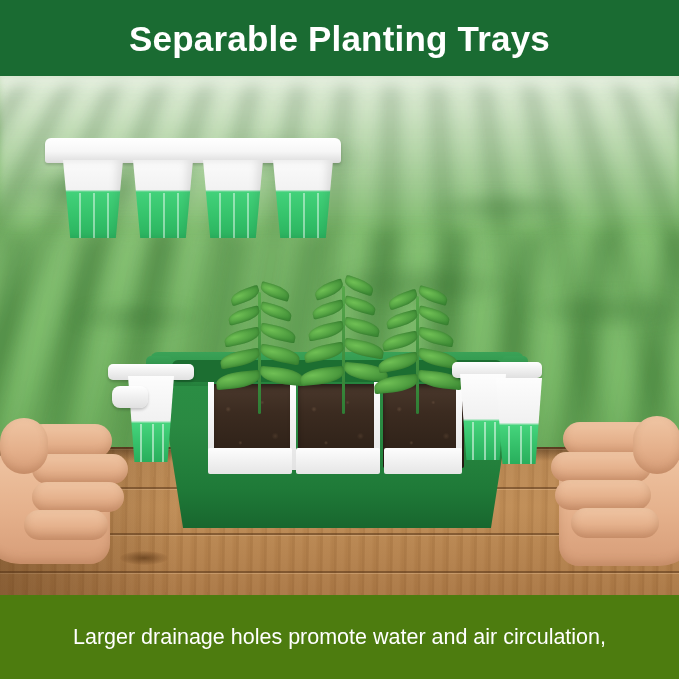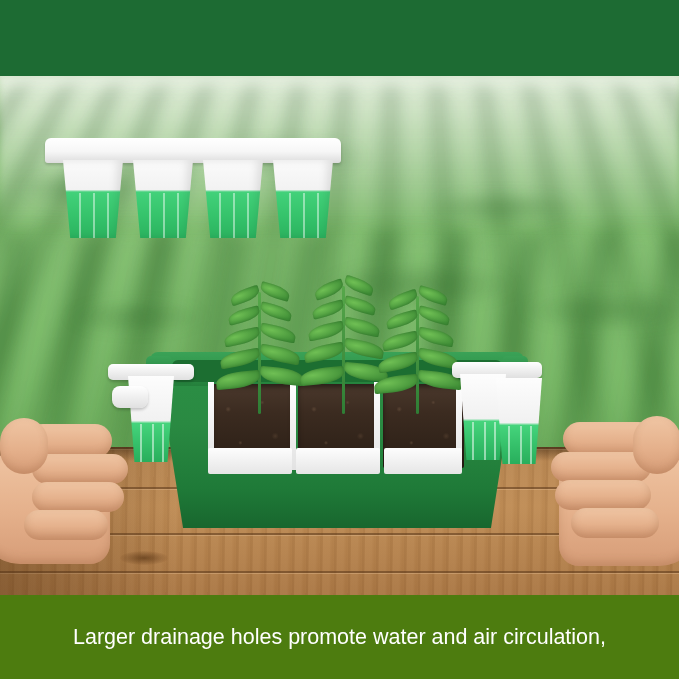--- a/index.html
+++ b/index.html
@@ -504,18 +504,21 @@
       </div>
       <div class="side-cell" style="left:44px; top:16px;">
         <span class="rib" style="left:12px;"></span>
         <span class="rib" style="left:24px;"></span>
         <span class="rib" style="left:34px;"></span>
       </div>
     </div>
 
   </div>
 
+  <div class="header-band">
+    <div class="header-title">Separable Planting Trays</div>
+  </div>
 
   <div class="footer-band">
     <div class="footer-line">Larger drainage holes promote water and air circulation,</div>
   </div>
 
 </div>
 
 </body></html>

